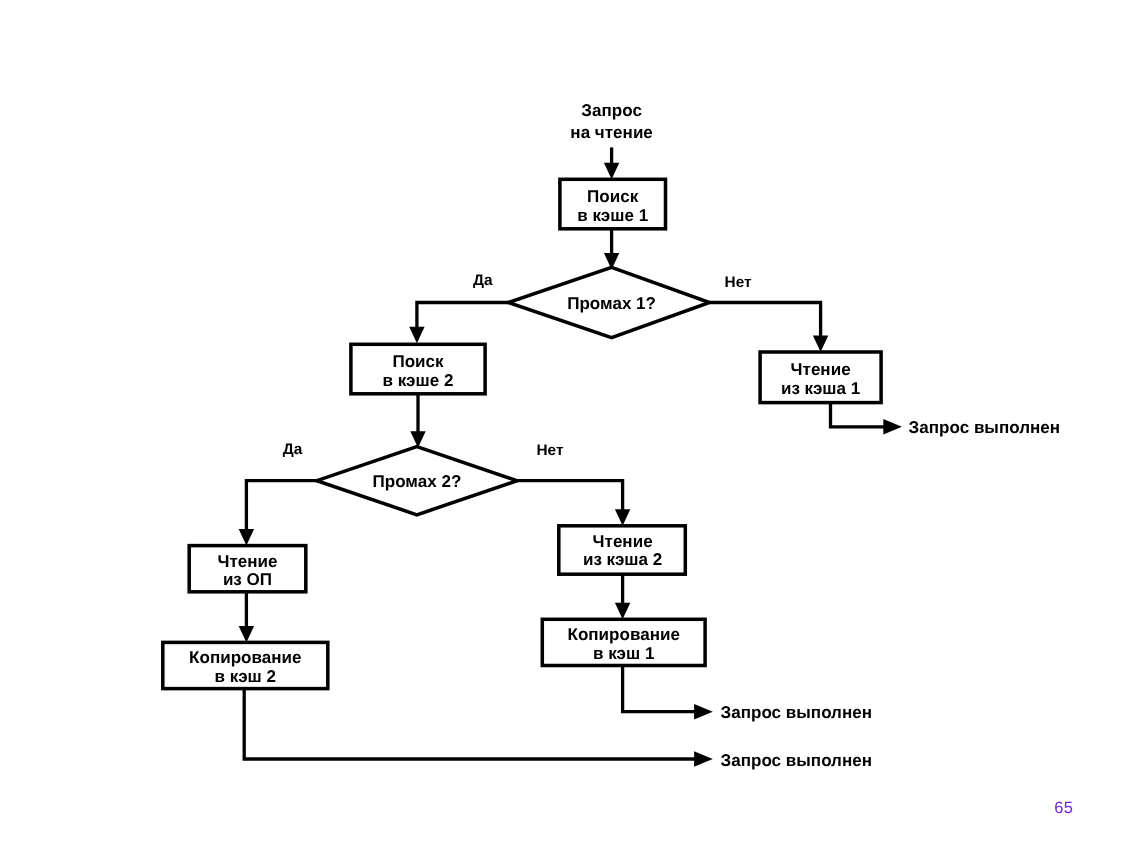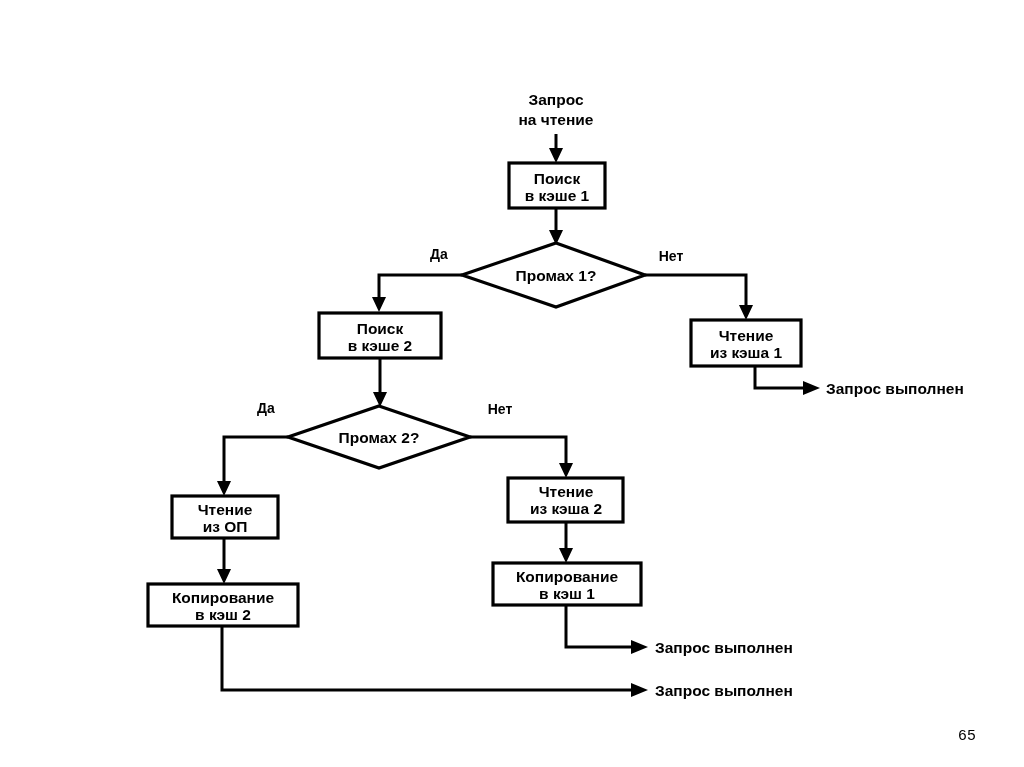--- a/index.html
+++ b/index.html
@@ -71,21 +71,21 @@
     font-size: 15.5px;
     text-anchor: start;
   }
   .page-num {
     position: absolute;
     right: 48px;
     bottom: 24px;
     font-family: "Liberation Sans", sans-serif;
     font-size: 15px;
     font-weight: normal;
-    color: #000000;
+    color: #6d28d9;
     letter-spacing: 0.5px;
   }
 </style>
 </head>
 <body>
 
 <div id="slide">
 
   <svg id="flow-svg" viewBox="0 0 1024 767">
 

